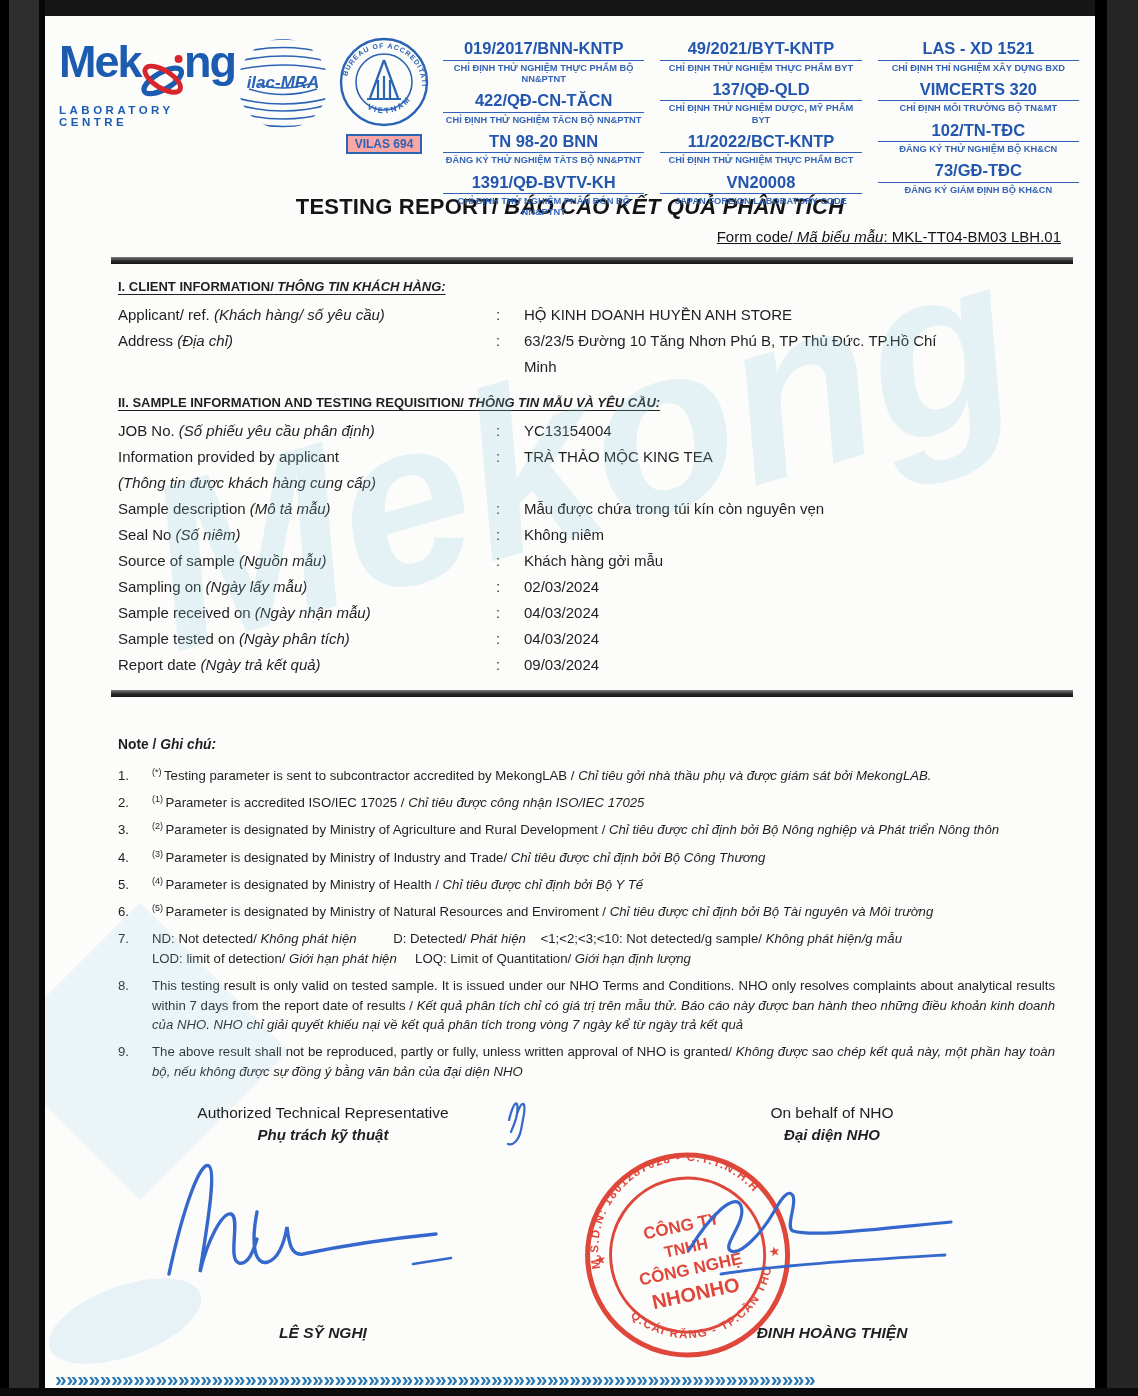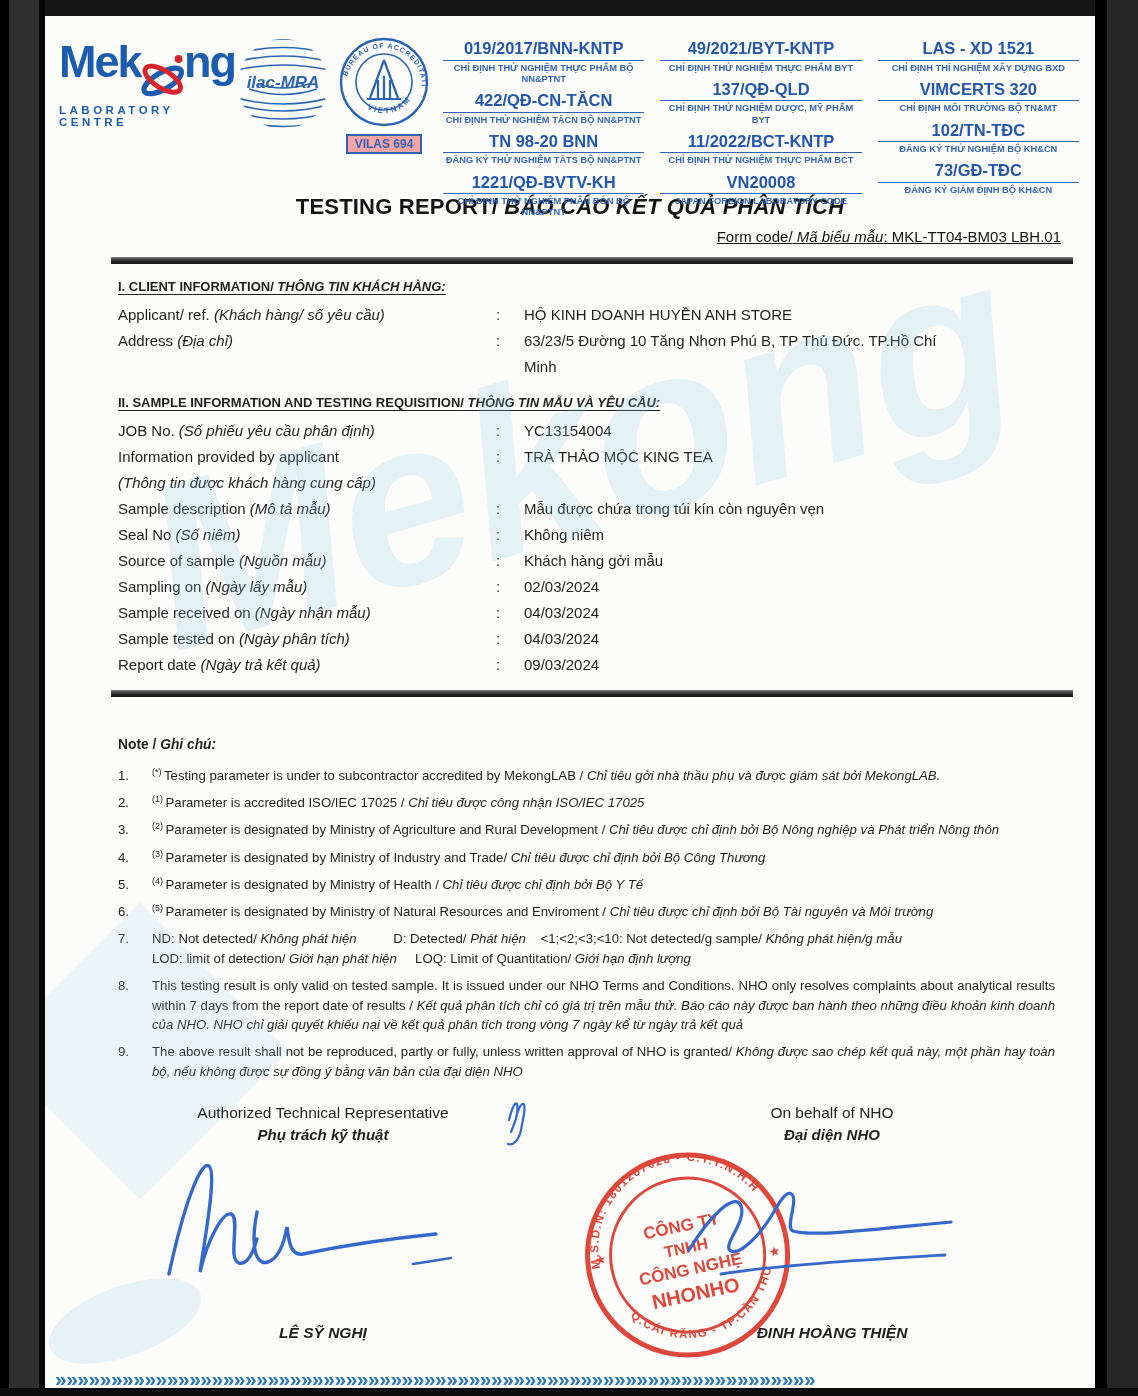--- a/index.html
+++ b/index.html
@@ -176,21 +176,21 @@
             </div>
             <div class="accred-entry">
               <div class="accred-code">422/QĐ-CN-TĂCN</div>
               <div class="accred-caption">CHỈ ĐỊNH THỬ NGHIỆM TĂCN BỘ NN&amp;PTNT</div>
             </div>
             <div class="accred-entry">
               <div class="accred-code">TN 98-20 BNN</div>
               <div class="accred-caption">ĐĂNG KÝ THỬ NGHIỆM TĂTS BỘ NN&amp;PTNT</div>
             </div>
             <div class="accred-entry">
-              <div class="accred-code">1221/QĐ-BVTV-KH</div>
+              <div class="accred-code">1391/QĐ-BVTV-KH</div>
               <div class="accred-caption">CHỈ ĐỊNH THỬ NGHIỆM PHÂN BÓN BỘ NN&amp;PTNT</div>
             </div>
           </div>
           <div class="accred-col">
             <div class="accred-entry">
               <div class="accred-code">49/2021/BYT-KNTP</div>
               <div class="accred-caption">CHỈ ĐỊNH THỬ NGHIỆM THỰC PHẨM BYT</div>
             </div>
             <div class="accred-entry">
               <div class="accred-code">137/QĐ-QLD</div>
@@ -331,21 +331,21 @@
 
     <div class="divider"></div>
 
     <div class="notes">
       <div class="note-head">
         <span>Note / </span><span class="vi">Ghi chú:</span>
       </div>
       <div id="note-list">
           <div class="note-item">
             <span class="note-num">1.</span>
-            <span class="note-text"><sup>(*) </sup><span>Testing parameter is under to subcontractor accredited by MekongLAB / </span><i>Chỉ tiêu gởi nhà thầu phụ và được giám sát bởi MekongLAB.</i></span>
+            <span class="note-text"><sup>(*) </sup><span>Testing parameter is sent to subcontractor accredited by MekongLAB / </span><i>Chỉ tiêu gởi nhà thầu phụ và được giám sát bởi MekongLAB.</i></span>
           </div>
           <div class="note-item">
             <span class="note-num">2.</span>
             <span class="note-text"><sup>(1) </sup><span>Parameter is accredited ISO/IEC 17025 / </span><i>Chỉ tiêu được công nhận ISO/IEC 17025</i></span>
           </div>
           <div class="note-item">
             <span class="note-num">3.</span>
             <span class="note-text"><sup>(2) </sup><span>Parameter is designated by Ministry of Agriculture and Rural Development / </span><i>Chỉ tiêu được chỉ định bởi Bộ Nông nghiệp và Phát triển Nông thôn</i></span>
           </div>
           <div class="note-item">

